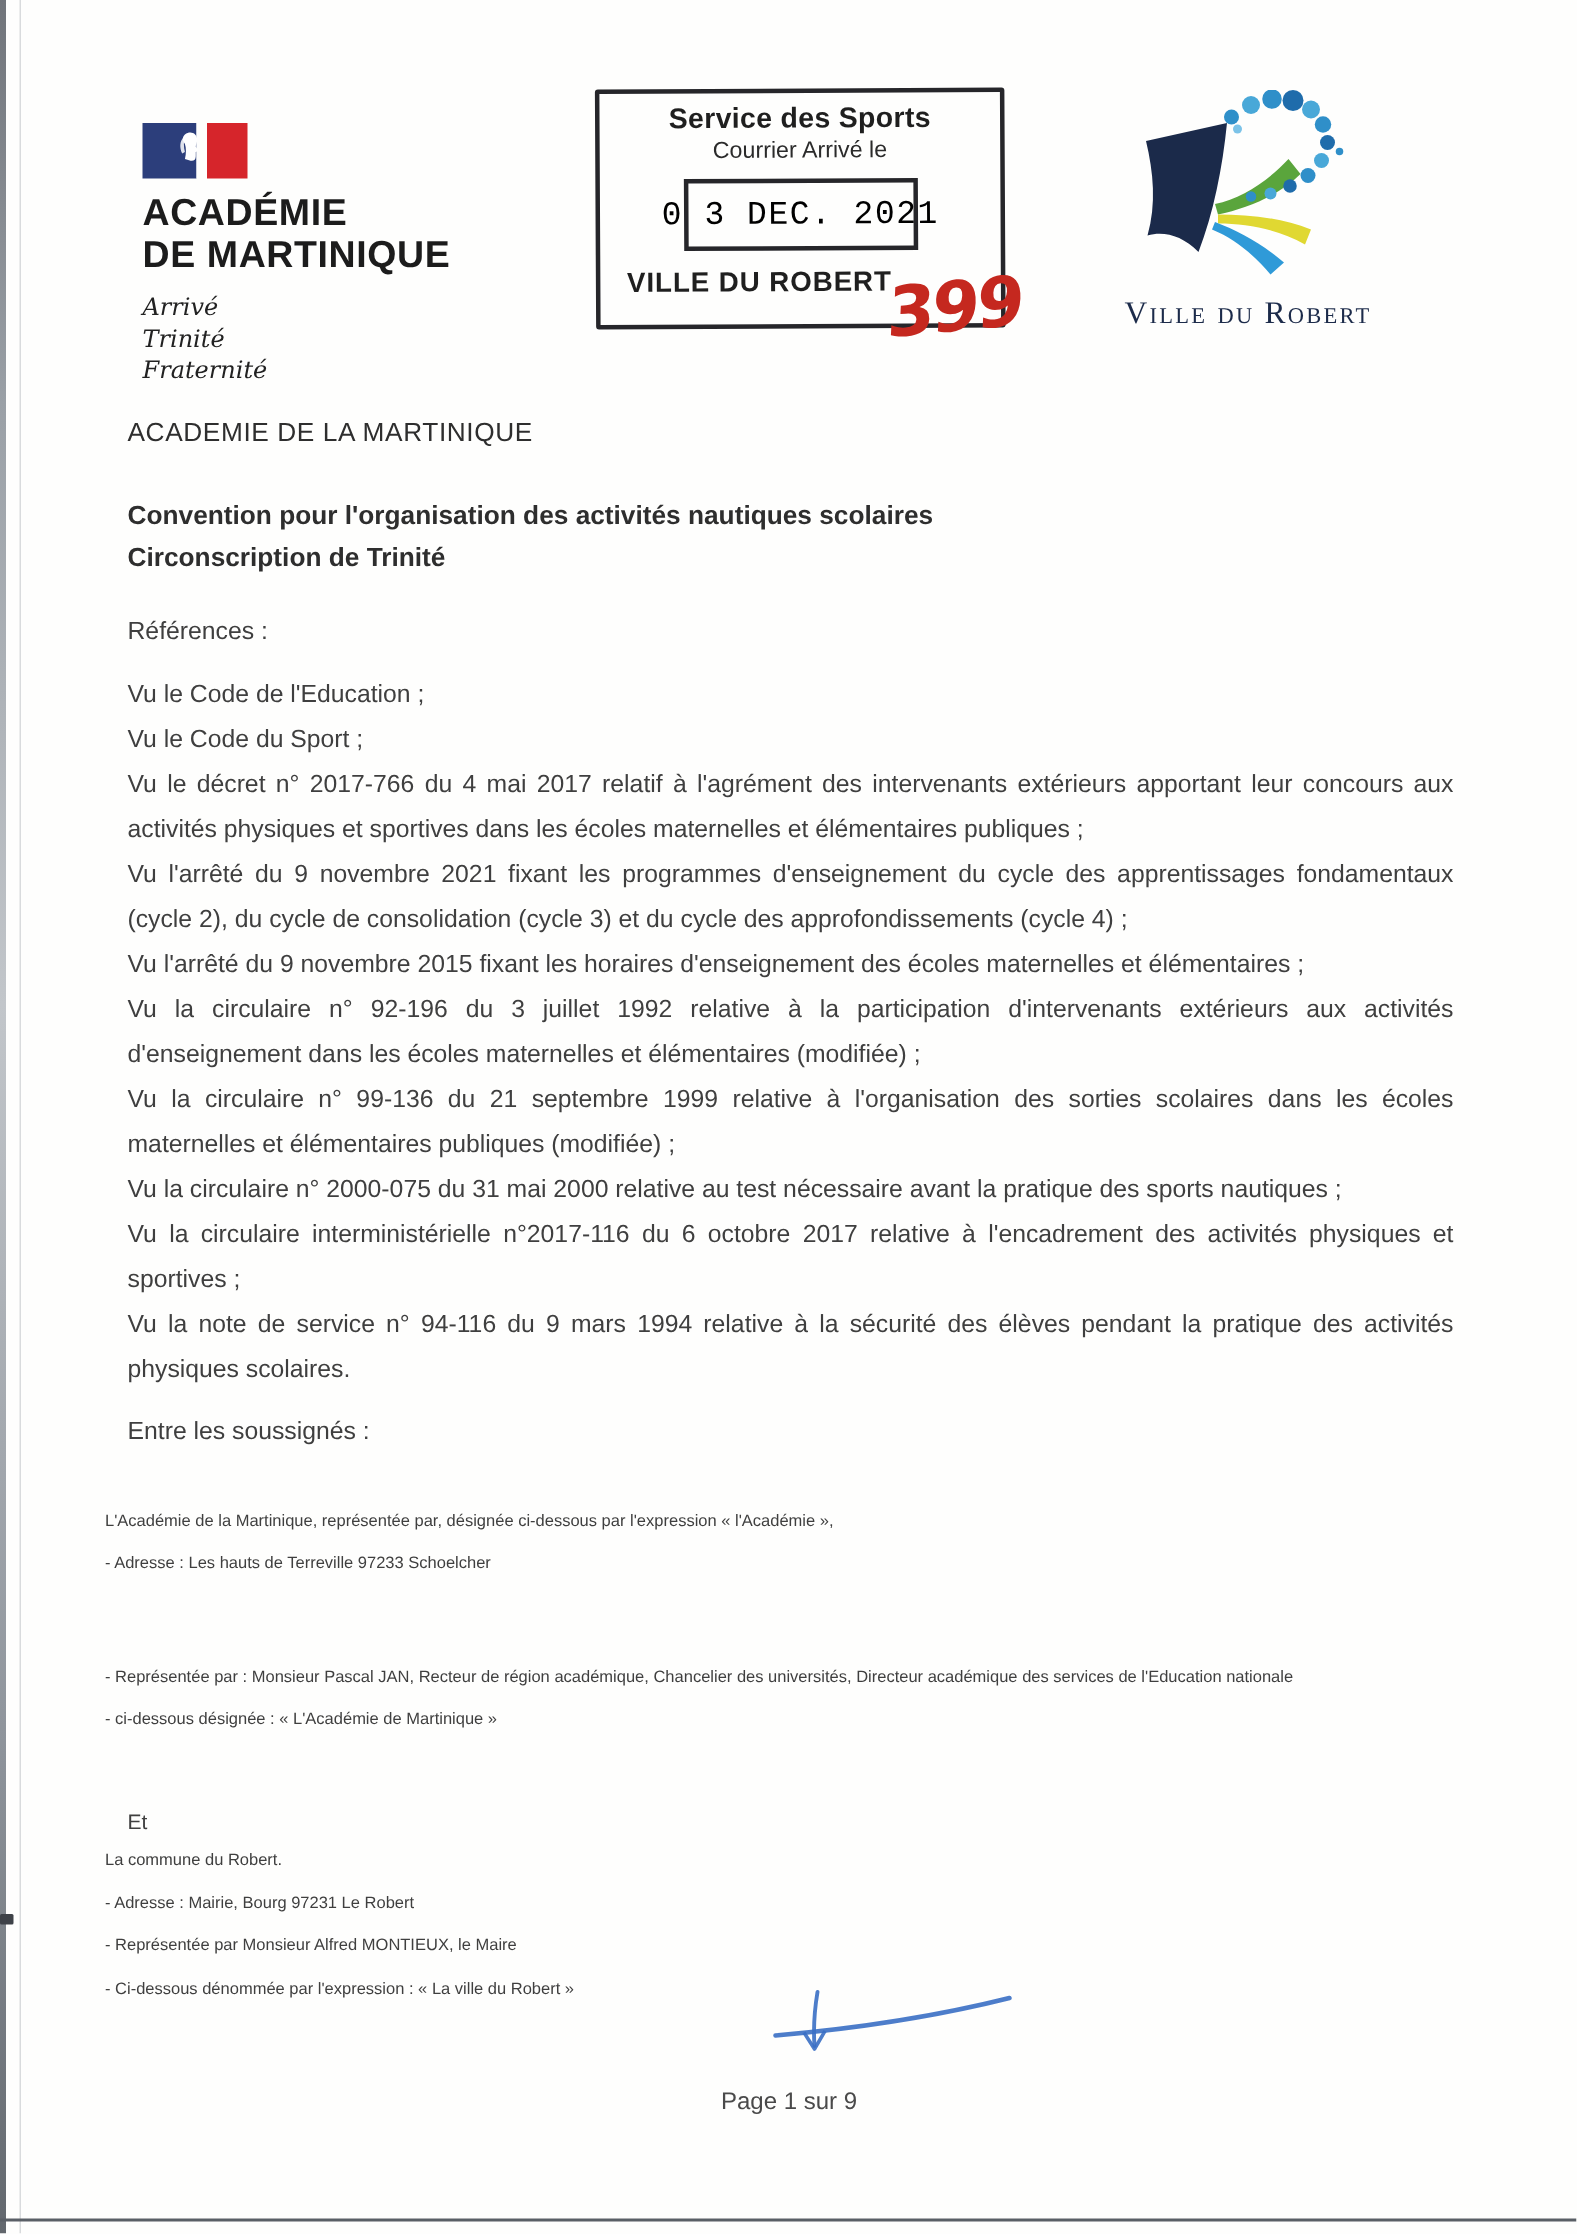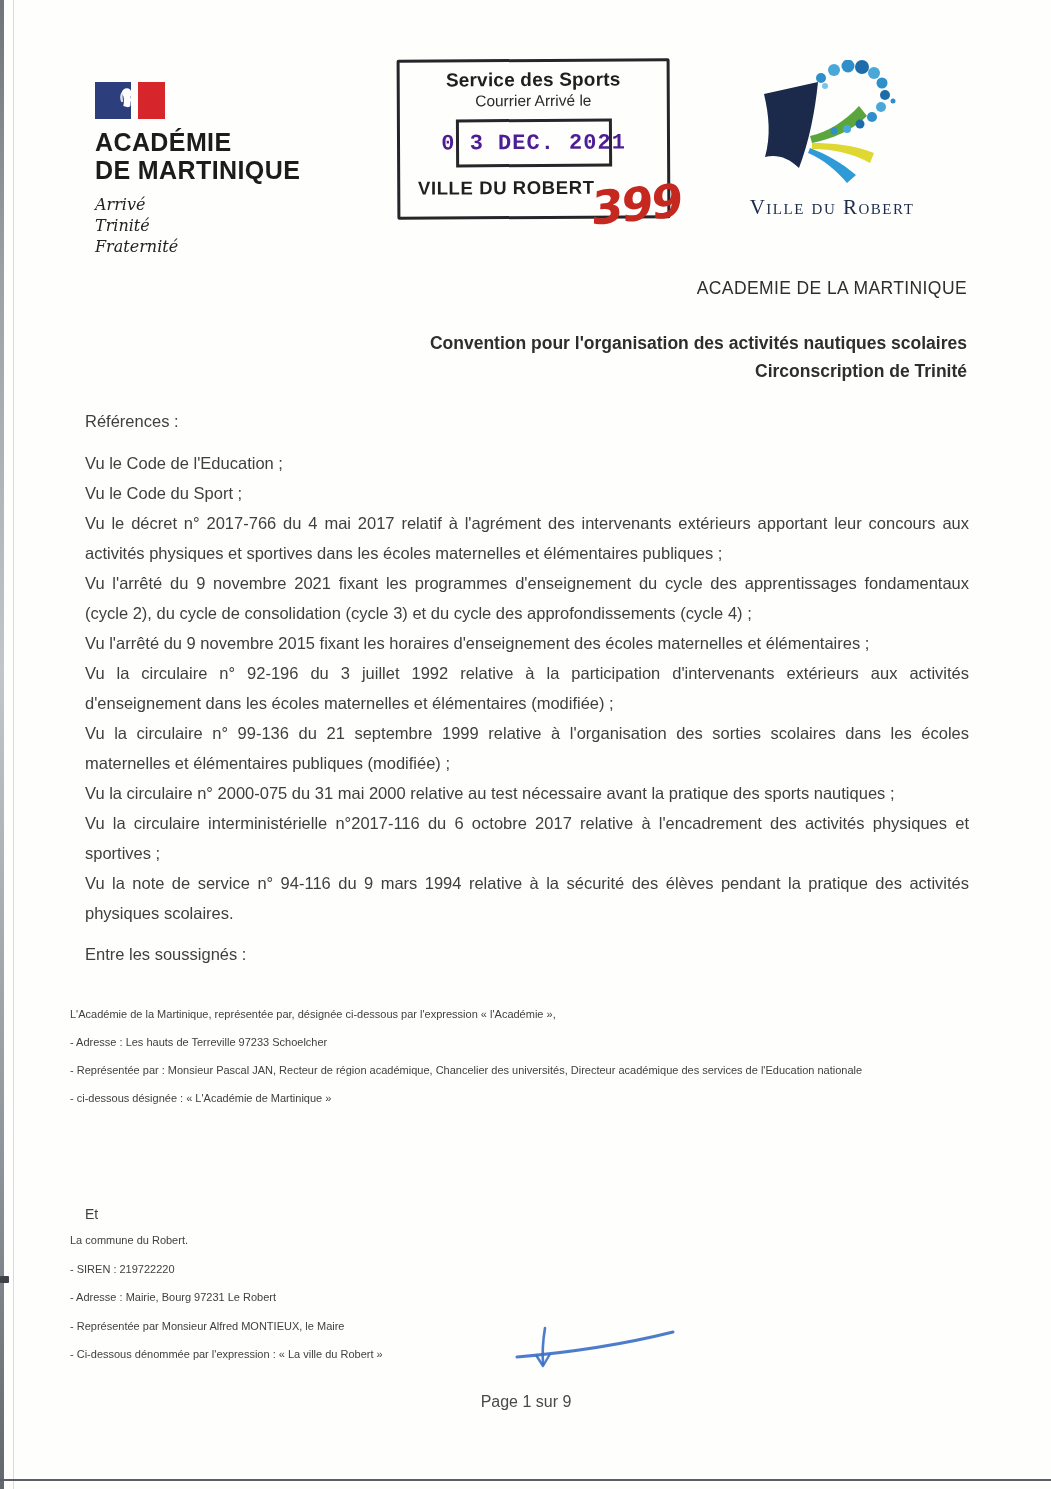--- a/index.html
+++ b/index.html
@@ -26,48 +26,48 @@
     font-size:16px;line-height:21px;color:#222;}
 
   
   .stamp{position:absolute;left:397px;top:59px;width:273px;height:160px;
     border:3px solid #26262a;border-radius:2px;box-sizing:border-box;text-align:center;
     transform:rotate(-.3deg);color:#1f1f1f;}
   .stamp-title{margin-top:7px;font-size:19px;font-weight:700;letter-spacing:.2px;}
   .stamp-sub{font-size:15.5px;color:#2b2b2b;margin-top:1px;}
   .stamp-datebox{margin:9px auto 0;width:156px;height:48px;border:3px solid #26262a;
     box-sizing:border-box;display:flex;align-items:center;justify-content:center;}
-  .stamp-date{font-family:"Liberation Mono", monospace;font-size:22px;font-weight:700;
-    letter-spacing:1px;color:#4c1d95;white-space:nowrap;}
+  .stamp-date{font-family:"Liberation Mono", monospace;font-size:22px;font-weight:400;
+    letter-spacing:1px;color:#000000;white-space:nowrap;}
   .stamp-city{margin-top:10px;font-size:18.5px;font-weight:700;letter-spacing:.6px;padding-right:55px;}
   .stamp-number{position:absolute;right:-14px;bottom:-16px;color:#c5281f;
     font-size:46px;font-weight:700;transform:rotate(-5deg) skewX(-8deg);
     letter-spacing:-2px;font-family:"DejaVu Sans", sans-serif;}
 
   
   .citylogo{position:absolute;left:726px;top:60px;width:212px;text-align:center;}
   .citylogo .caption{margin-top:1px;font-family:"Liberation Serif", serif;
     font-variant:small-caps;font-size:21px;letter-spacing:1.5px;color:#1c2b4a;}
 
   
-  .titleblock{position:absolute;left:85px;width:882px;text-align:right;color:#2e2e2e;}
+  .titleblock{position:absolute;left:85px;width:882px;text-align:left;color:#2e2e2e;}
   .org{top:278px;font-size:17.5px;letter-spacing:.4px;}
   .doc1{top:333px;font-size:17.5px;font-weight:700;}
   .doc2{top:361px;font-size:17.5px;font-weight:700;}
   .abs{position:absolute;}
 
   
   .bodytext{font-size:16.5px;line-height:30px;color:#3f3f3f;}
   .refs{position:absolute;left:85px;top:448px;width:884px;}
   .refs p{margin:0;text-align:justify;}
   .label{position:absolute;left:85px;top:412px;font-size:16.5px;color:#3f3f3f;}
   .parties-intro{position:absolute;left:85px;top:945px;font-size:16.5px;}
   .party{position:absolute;left:70px;width:884px;font-size:11px;line-height:28px;}
   .party p{margin:0;}
-  .party p.j{text-align:justify;}
+  .party p.j{text-align:justify;margin-top:48px;}
   .academy-party{top:1000px;}
   .connector{position:absolute;left:85px;top:1206px;font-size:14px;}
   .commune-party{top:1226px;line-height:28.5px;}
 
   
   .penmark{position:absolute;left:505px;top:1320px;}
 
   
   .pagefooter{position:absolute;left:85px;top:1393px;width:882px;text-align:center;
     font-size:16px;color:#4a4a4a;}
@@ -162,21 +162,20 @@
     <p>L'Académie de la Martinique, représentée par, désignée ci-dessous par l'expression « l'Académie »,</p>
     <p>- Adresse : Les hauts de Terreville 97233 Schoelcher</p>
     <p class="j">- Représentée par : Monsieur Pascal JAN, Recteur de région académique, Chancelier des universités, Directeur académique des services de l'Education nationale</p>
     <p>- ci-dessous désignée : « L'Académie de Martinique »</p>
   </div>
 
   <div class="connector">Et</div>
 
   <div class="party commune-party">
     <p>La commune du Robert.</p>
-    <p>- SIREN : 219722220</p>
     <p>- Adresse : Mairie, Bourg 97231 Le Robert</p>
     <p>- Représentée par Monsieur Alfred MONTIEUX, le Maire</p>
     <p>- Ci-dessous dénommée par l'expression : « La ville du Robert »</p>
   </div>
 
   <svg class="penmark" width="175" height="55" viewBox="0 0 175 55">
     <path d="M168 12 C120 24 70 32 12 37" stroke="#3a6fc4" stroke-width="3" fill="none" stroke-linecap="round" opacity=".9"></path>
     <path d="M40 8 C38 20 37 30 38 44" stroke="#3a6fc4" stroke-width="2.6" fill="none" stroke-linecap="round" opacity=".9"></path>
     <path d="M31 35 L38 46 L45 34" stroke="#3a6fc4" stroke-width="2.4" fill="none" stroke-linejoin="round" opacity=".9"></path>
   </svg>

